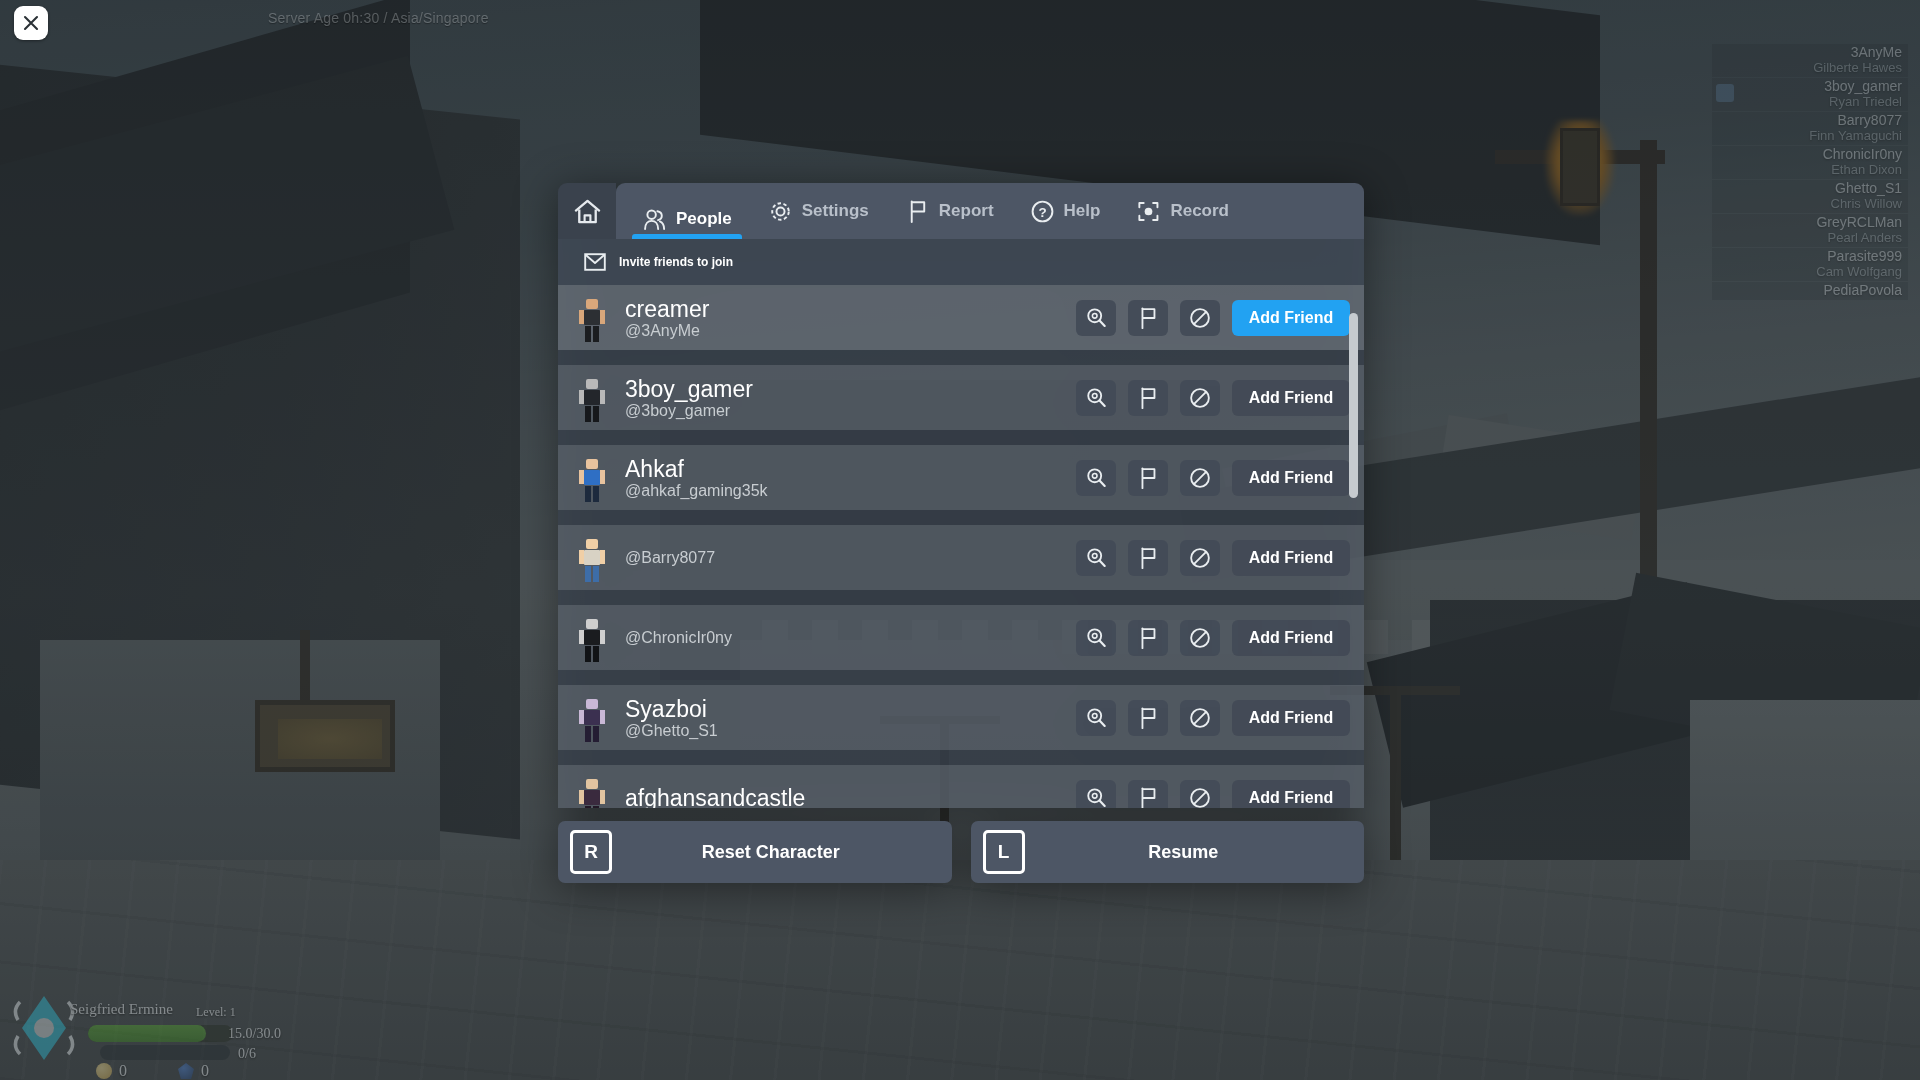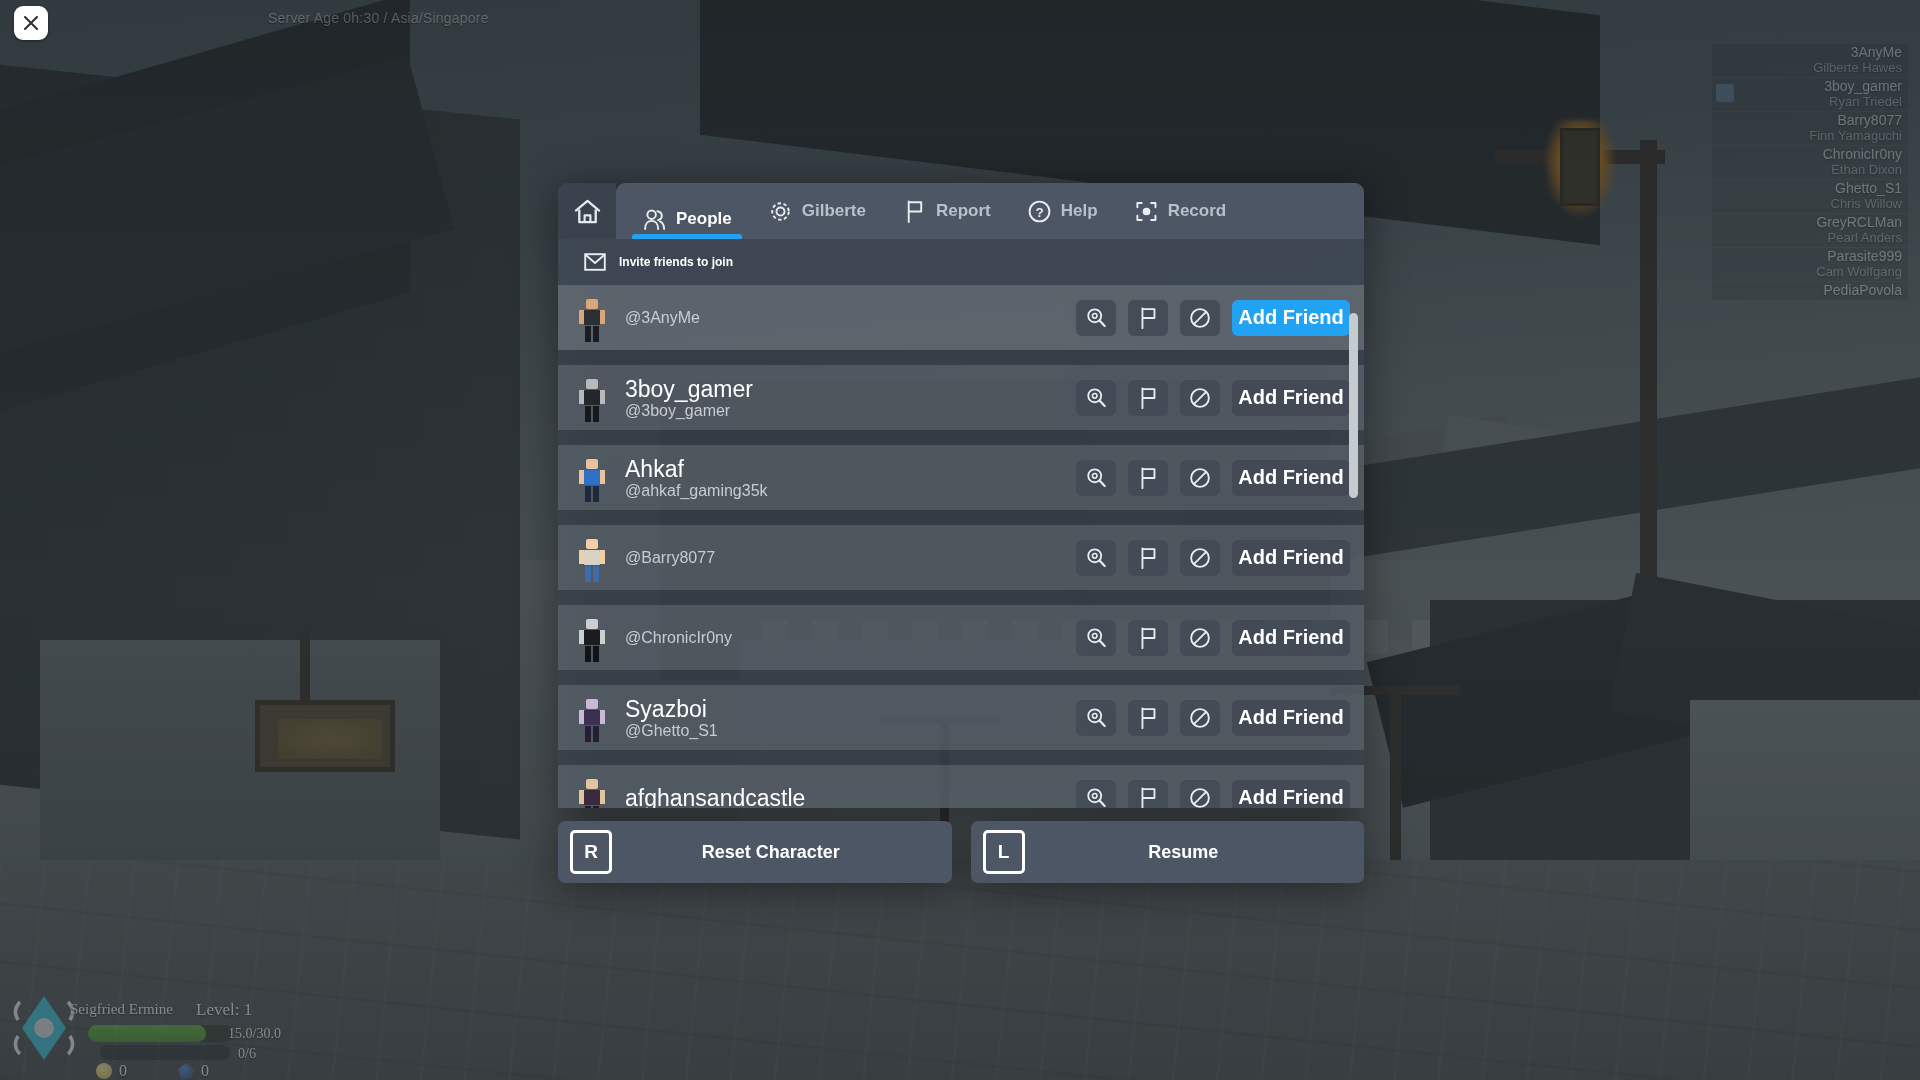--- a/index.html
+++ b/index.html
@@ -180,21 +180,21 @@
   
   #hud { position:absolute; left:0; bottom:0; width:330px; height:110px; opacity:.42; }
   #crest { position:absolute; left:10px; bottom:12px; width:68px; height:80px; }
   #hudName {
     position:absolute; left:70px; bottom:62px;
     font-size:15px; color:#e9eef1; text-shadow:0 1px 2px #000;
     font-family:"Liberation Serif", serif;
   }
   #hudLevel {
     position:absolute; left:196px; bottom:60px;
-    font-size:17px; color:#e9eef1; text-shadow:0 1px 2px #000;
+    font-size:12px; color:#e9eef1; text-shadow:0 1px 2px #000;
     font-family:"Liberation Serif", serif;
   }
   #hpTrack {
     position:absolute; left:88px; bottom:38px; width:145px; height:17px;
     background:#242c22; border-radius:9px;
   }
   #hpFill {
     position:absolute; left:0; top:0; height:17px; width:118px;
     background:linear-gradient(180deg,#53a32e,#3c8521); border-radius:9px;
   }
@@ -309,21 +309,21 @@
   .iconBtn {
     width:40px; height:36px; border-radius:6px;
     background:rgba(66,74,86,.88);
     display:flex; align-items:center; justify-content:center;
   }
   .iconBtn svg { width:24px; height:24px; }
   .addBtn {
     width:118px; height:36px; border-radius:6px;
     background:rgba(66,74,86,.92);
     display:flex; align-items:center; justify-content:center;
-    color:#ffffff; font-size:20px; font-weight:bold;
+    color:#ffffff; font-size:16px; font-weight:bold;
   }
   .addBtn.primary { background:#22a2f2; }
 
   #scrollTrack {
     position:absolute; right:6px; top:52px; width:9px; height:430px;
   }
   #scrollThumb {
     position:absolute; left:0; top:22px; width:9px; height:185px;
     background:#c6cbcf; border-radius:5px;
   }
@@ -493,21 +493,21 @@
             <path d="M16 4.4 C19 5 20.6 7 20.6 9 C20.6 11.4 19 13 16.6 13.6" stroke="#e9edf0" stroke-width="2" fill="none" stroke-linecap="round"></path>
             <path d="M18.6 15 C21.4 16.2 23 19 23 23" stroke="#e9edf0" stroke-width="2" fill="none" stroke-linecap="round"></path>
           </svg>
           <span>People</span>
         </div>
         <div class="tab">
           <svg viewBox="0 0 26 26">
             <circle cx="13" cy="13" r="4.2" stroke="#e9edf0" stroke-width="2" fill="none"></circle>
             <circle cx="13" cy="13" r="8.6" stroke="#e9edf0" stroke-width="2" fill="none" stroke-dasharray="3.6 2.6"></circle>
           </svg>
-          <span>Gilberte</span>
+          <span>Settings</span>
         </div>
         <div class="tab">
           <svg viewBox="0 0 26 26">
             <path d="M7 2.5 V24" stroke="#e9edf0" stroke-width="2" fill="none" stroke-linecap="round"></path>
             <path d="M7 3.4 H20 V13 H7" stroke="#e9edf0" stroke-width="2" fill="none" stroke-linejoin="round"></path>
           </svg>
           <span>Report</span>
         </div>
         <div class="tab">
           <svg viewBox="0 0 26 26">
@@ -545,20 +545,21 @@
             <div class="rbx">
               <span class="head" style="background:#d9a77b"></span>
               <span class="torso" style="background:#2c2f33"></span>
               <span class="armL" style="background:#d9a77b"></span>
               <span class="armR" style="background:#d9a77b"></span>
               <span class="legL" style="background:#1b1d20"></span>
               <span class="legR" style="background:#1b1d20"></span>
             </div>
           </div>
           <div class="nameCol">
+            <div class="pName">creamer</div>
             <div class="pHandle">@3AnyMe</div>
           </div>
           <div class="actions">
             <div class="iconBtn">
               <svg viewBox="0 0 26 26">
                 <circle cx="11.6" cy="10.6" r="7" stroke="#e9edf0" stroke-width="2" fill="none"></circle>
                 <circle cx="11.6" cy="10.6" r="2.5" stroke="#e9edf0" stroke-width="1.7" fill="none"></circle>
                 <path d="M16.8 15.8 L22.4 21.6" stroke="#e9edf0" stroke-width="2.4" fill="none" stroke-linecap="round"></path>
               </svg>
             </div>

